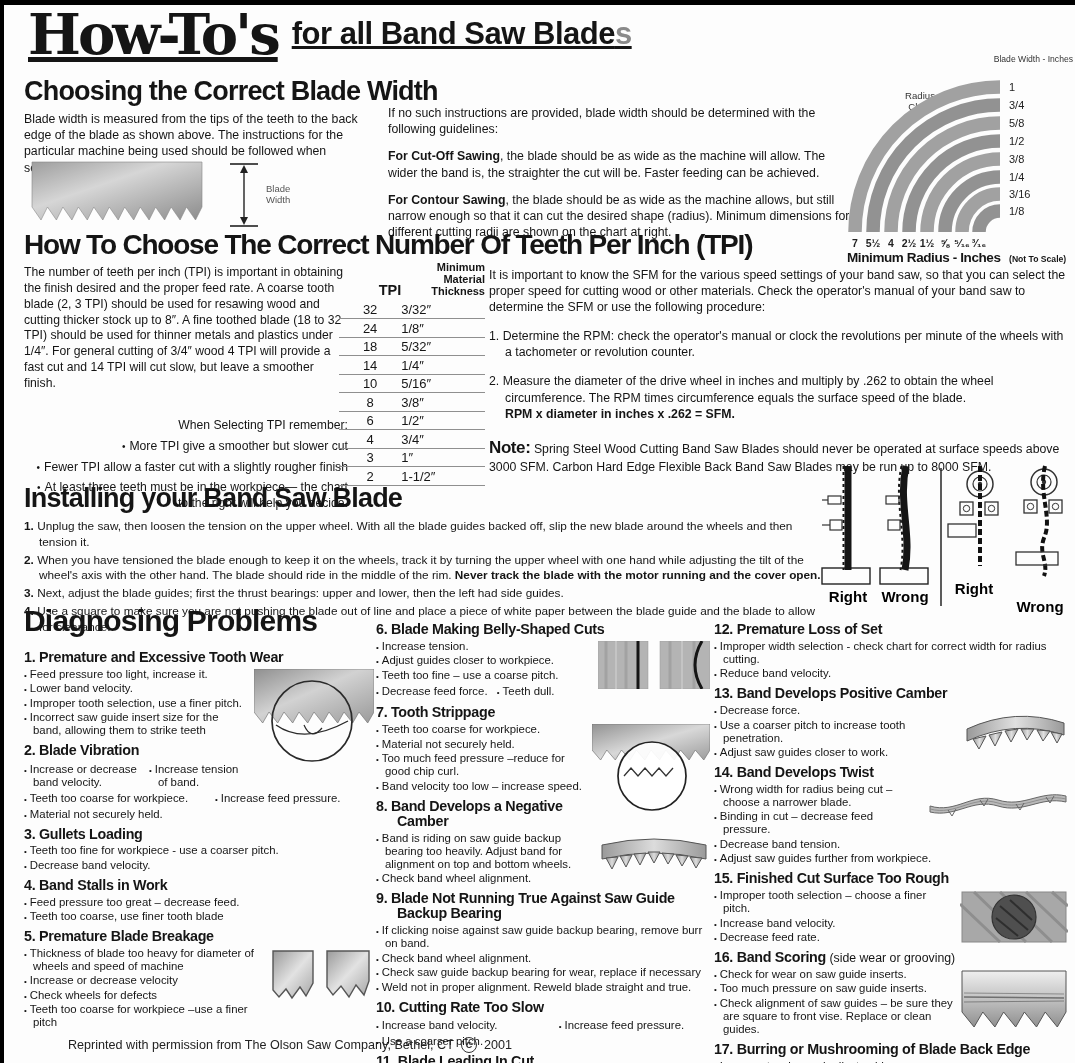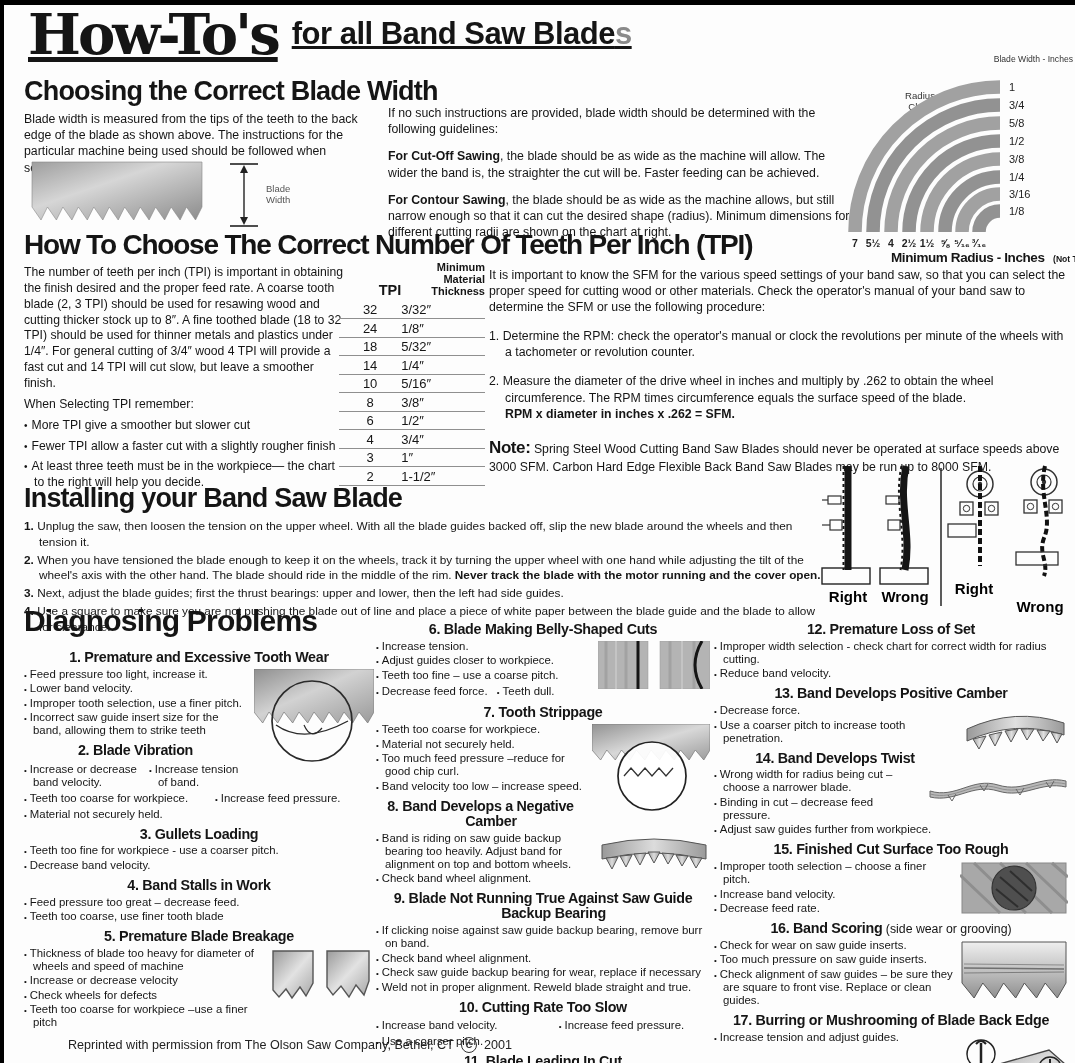--- a/index.html
+++ b/index.html
@@ -29,27 +29,27 @@
   #choosing-left{left:24px;top:111px;width:354px;}
   #blade-diagram{left:26px;top:156px;}
   #choosing-mid{left:388px;top:105px;width:462px;}
   #choosing-mid p{margin:0 0 11px 0;}
 
   
   #radius-chart{left:843px;top:52px;width:232px;height:218px;}
   #rc-top-label{position:absolute;right:2px;top:2px;font-size:8.6px;color:#333;}
   #rc-title{position:absolute;left:46px;top:38px;width:62px;text-align:center;font-size:9.6px;line-height:1.15;color:#333;}
   #rc-axis{position:absolute;left:4px;top:196px;white-space:nowrap;}
-  #rc-axis .al{font-size:13.5px;font-weight:700;letter-spacing:-0.4px;margin-left:44px;}
+  #rc-axis .al{font-size:13.5px;font-weight:700;letter-spacing:-0.4px;}
   #rc-axis .an{font-size:8.6px;font-weight:700;margin-left:4px;text-align:center;}
   #radius-arcs{position:absolute;left:0;top:20px;}
 
   
   #tpi-left{left:24px;top:265px;width:324px;font-size:12.2px;line-height:1.3;}
-  #tpi-remember{margin-top:5px;}
+  #tpi-remember{margin-top:26px;text-align:right;}
   .rb{padding-left:10px;text-indent:-10px;margin:5px 0;}
   .rb::before{content:"•";font-size:10px;margin-right:4px;}
   #tpi-table{left:339px;top:262px;width:146px;}
   #tpi-table table{border-collapse:collapse;width:100%;}
   #tpi-table th{text-align:right;vertical-align:bottom;padding:0 0 3px 0;}
   .th-tpi{font-size:14.5px;font-weight:700;width:52px;text-align:right;}
   .th-thick{font-size:11px;font-weight:700;line-height:1.08;width:70px;}
   #tpi-table td{border-bottom:1px solid #8f8f8f;font-size:13px;padding:1.5px 0 1px 0;}
   #tpi-table td.c1{text-align:center;}
   #tpi-right{left:489px;top:267px;width:578px;font-size:12.3px;line-height:1.31;}
@@ -62,21 +62,21 @@
   #install-steps{left:24px;top:519px;width:806px;font-size:11.8px;line-height:1.32;}
   .istep{padding-left:15px;text-indent:-15px;margin-bottom:2.5px;}
   .pn{font-weight:700;}
   #install-diagrams{left:812px;top:464px;}
 
   
   .diag-col{font-size:11.4px;line-height:1.14;}
   #diag-col1{left:24px;top:644px;width:350px;}
   #diag-col2{left:376px;top:616px;width:334px;}
   #diag-col3{left:714px;top:616px;width:354px;}
-  .diag-item h3{font-size:14.3px;line-height:1.07;margin:6px 0 2.5px 0;letter-spacing:-0.3px;padding-left:21px;text-indent:-21px;text-align:center;}
+  .diag-item h3{font-size:14.3px;line-height:1.07;margin:6px 0 2.5px 0;letter-spacing:-0.3px;padding-left:21px;text-indent:-21px;}
   .tnote{font-weight:400;font-size:12.3px;letter-spacing:0;}
   .b{padding-left:9px;text-indent:-9px;margin:1.5px 0;}
   .b::before{content:"•";font-size:8px;margin-right:3px;}
   .b-row{display:flex;}
   .b-row .b:first-child{flex:0 0 52%;}
   .b-row .b{flex:1;}
   .art{float:right;margin:1px 0 2px 7px;}
 
   
   #footer{left:24px;top:1037px;font-size:12.6px;display:flex;align-items:center;gap:7px;color:#222;margin-left:44px;}
@@ -453,30 +453,32 @@
             <polygon points="10,34 16,44 23,31"></polygon>
             <polygon points="26,30 32,41 39,27"></polygon>
             <polygon points="42,26 48,37 55,24"></polygon>
             <polygon points="58,24 64,35 71,24"></polygon>
             <polygon points="74,25 80,36 87,26"></polygon>
             <polygon points="88,27 94,38 99,29"></polygon>
           </g>
         </svg></div>
       <div class="b">Decrease force.</div>
       <div class="b">Use a coarser pitch to increase tooth penetration.</div>
+      <div class="b">Adjust saw guides closer to work.</div>
     </div>
     <div class="diag-item">
       <h3>14. Band Develops Twist</h3>
       <div class="art"><svg width="140" height="36" viewBox="0 0 140 36">
           <path d="M2,22 C28,30 44,8 70,16 C96,24 112,6 138,12 L138,18 C112,12 96,30 70,22 C44,14 28,34 2,28 Z" fill="#b9b9b9" stroke="#666" stroke-width="1"></path>
           <path d="M2,25 C28,32 44,11 70,19 C96,27 112,9 138,15" fill="none" stroke="#8a8a8a" stroke-width="0.9"></path>
           <path d="M20,26 l4,6 4,-7 M52,16 l4,6 4,-7 M88,20 l4,6 4,-7 M118,13 l4,6 4,-7" fill="none" stroke="#666" stroke-width="1"></path>
         </svg></div>
       <div class="b">Wrong width for radius being cut – choose a narrower blade.</div>
       <div class="b">Binding in cut – decrease feed pressure.</div>
+      <div class="b">Decrease band tension.</div>
       <div class="b">Adjust saw guides further from workpiece.</div>
     </div>
     <div class="diag-item">
       <h3>15. Finished Cut Surface Too Rough</h3>
       <div class="art"><svg width="108" height="54" viewBox="0 0 108 54">
           <rect x="2" y="2" width="104" height="50" fill="#a8a8a8" stroke="#888" stroke-width="1"></rect>
           <g stroke="#8e8e8e" stroke-width="3">
             <line x1="0" y1="14" x2="40" y2="52"></line>
             <line x1="14" y1="2" x2="66" y2="52"></line>
             <line x1="40" y1="2" x2="92" y2="52"></line>

